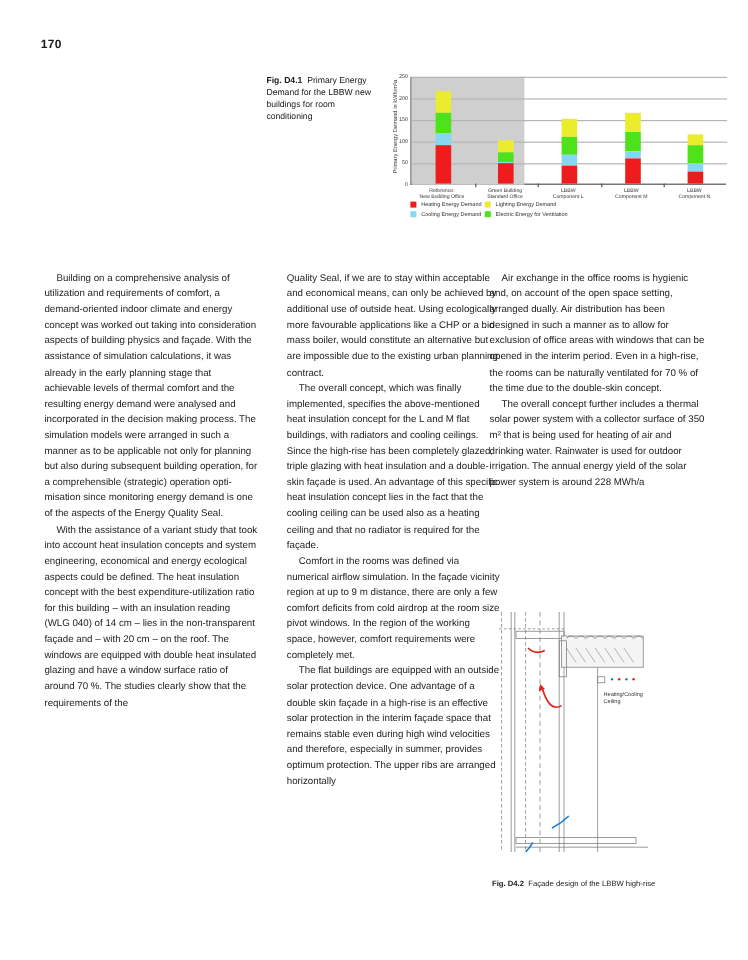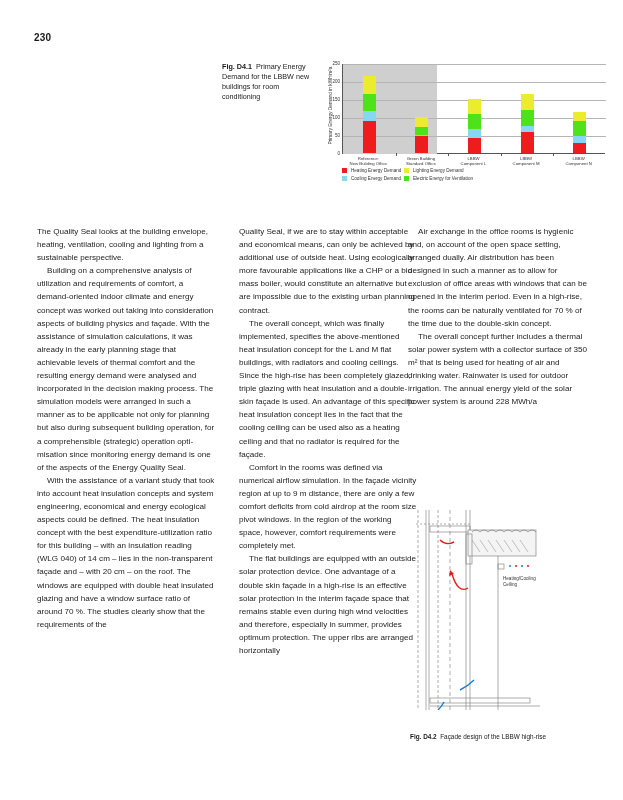--- a/index.html
+++ b/index.html
@@ -37,21 +37,21 @@
   
   .fig2 { position: absolute; left: 410px; top: 510px; width: 130px; height: 200px; }
   .fig2 svg { width: 130px; height: 200px; }
   .fig2-label { position: absolute; left: 503px; top: 576px; font-size: 4.6px; line-height: 5.5px; color: #333; width: 40px; }
   .fig2-caption { position: absolute; left: 410px; top: 733px; font-size: 6.4px; color: #1a1a1a; }
   .fig2-caption b { font-weight: bold; }
 </style>
 </head>
 <body>
 
-<div class="page-number">230</div>
+<div class="page-number">170</div>
 
 <div class="fig1-caption">
   <b>Fig. D4.1</b>&nbsp;
   <span>Primary Energy Demand for the LBBW new buildings for room conditioning</span>
 </div>
 
 <div class="chart" id="chart">
   <div class="ylabel">Primary Energy Demand in kWh/m²a</div>
   <div class="plot" id="plot">
     <div class="shade"></div>
@@ -135,21 +135,20 @@
       <div>LBBW</div>
       <div>Component M</div>
     </div>
     <div class="xlabel" style="left: 230.7px;">
       <div>LBBW</div>
       <div>Component N</div>
     </div>
   </div>
 
 <div class="col col1">
-  <p>The Quality Seal looks at the building envelope, heating, ventilation, cooling and lighting from a sustainable per­spective.</p>
   <p class="indent">Building on a comprehensive analy­sis of utilization and requirements of comfort, a demand-oriented indoor cli­mate and energy concept was worked out taking into consideration aspects of building physics and façade. With the assistance of simulation calculations, it was already in the early planning stage that achievable levels of thermal com­fort and the resulting energy demand were analysed and incorporated in the decision making process. The sim­ulation models were arranged in such a manner as to be applicable not only for planning but also during sub­sequent building operation, for a com­prehensible (strategic) operation opti­misation since monitoring energy de­mand is one of the aspects of the Ener­gy Quality Seal.</p>
   <p class="indent">With the assistance of a variant study that took into account heat insulation concepts and system engineering, eco­nomical and energy ecological aspects could be defined. The heat insulation concept with the best expenditure-utili­zation ratio for this building – with an insulation reading (WLG 040) of 14 cm – lies in the non-transparent façade and – with 20 cm – on the roof. The windows are equipped with double heat insula­ted glazing and have a window surface ratio of around 70 %. The studies clear­ly show that the requirements of the</p>
 </div>
 
 <div class="col col2">
   <p>Quality Seal, if we are to stay within acceptable and economical means, can only be achieved by additional use of outside heat. Using ecologically more favourable applications like a CHP or a bio mass boiler, would constitute an al­ternative but are impossible due to the existing urban planning contract.</p>
   <p class="indent">The overall concept, which was final­ly implemented, specifies the above-mentioned heat insulation concept for the L and M flat buildings, with radia­tors and cooling ceilings. Since the high-rise has been completely glazed, triple glazing with heat insulation and a double-skin façade is used. An ad­vantage of this specific heat insulation concept lies in the fact that the cooling ceiling can be used also as a heating ceiling and that no radiator is required for the façade.</p>
   <p class="indent">Comfort in the rooms was defined via numerical airflow simulation. In the fa­çade vicinity region at up to 9 m dis­tance, there are only a few comfort de­ficits from cold airdrop at the room size pivot windows. In the region of the working space, however, comfort requi­rements were completely met.</p>
   <p class="indent">The flat buildings are equipped with an outside solar protection device. One advantage of a double skin façade in a high-rise is an effective solar protec­tion in the interim façade space that remains stable even during high wind velocities and therefore, especially in summer, provides optimum protection. The upper ribs are arranged horizontally</p>
 </div>

